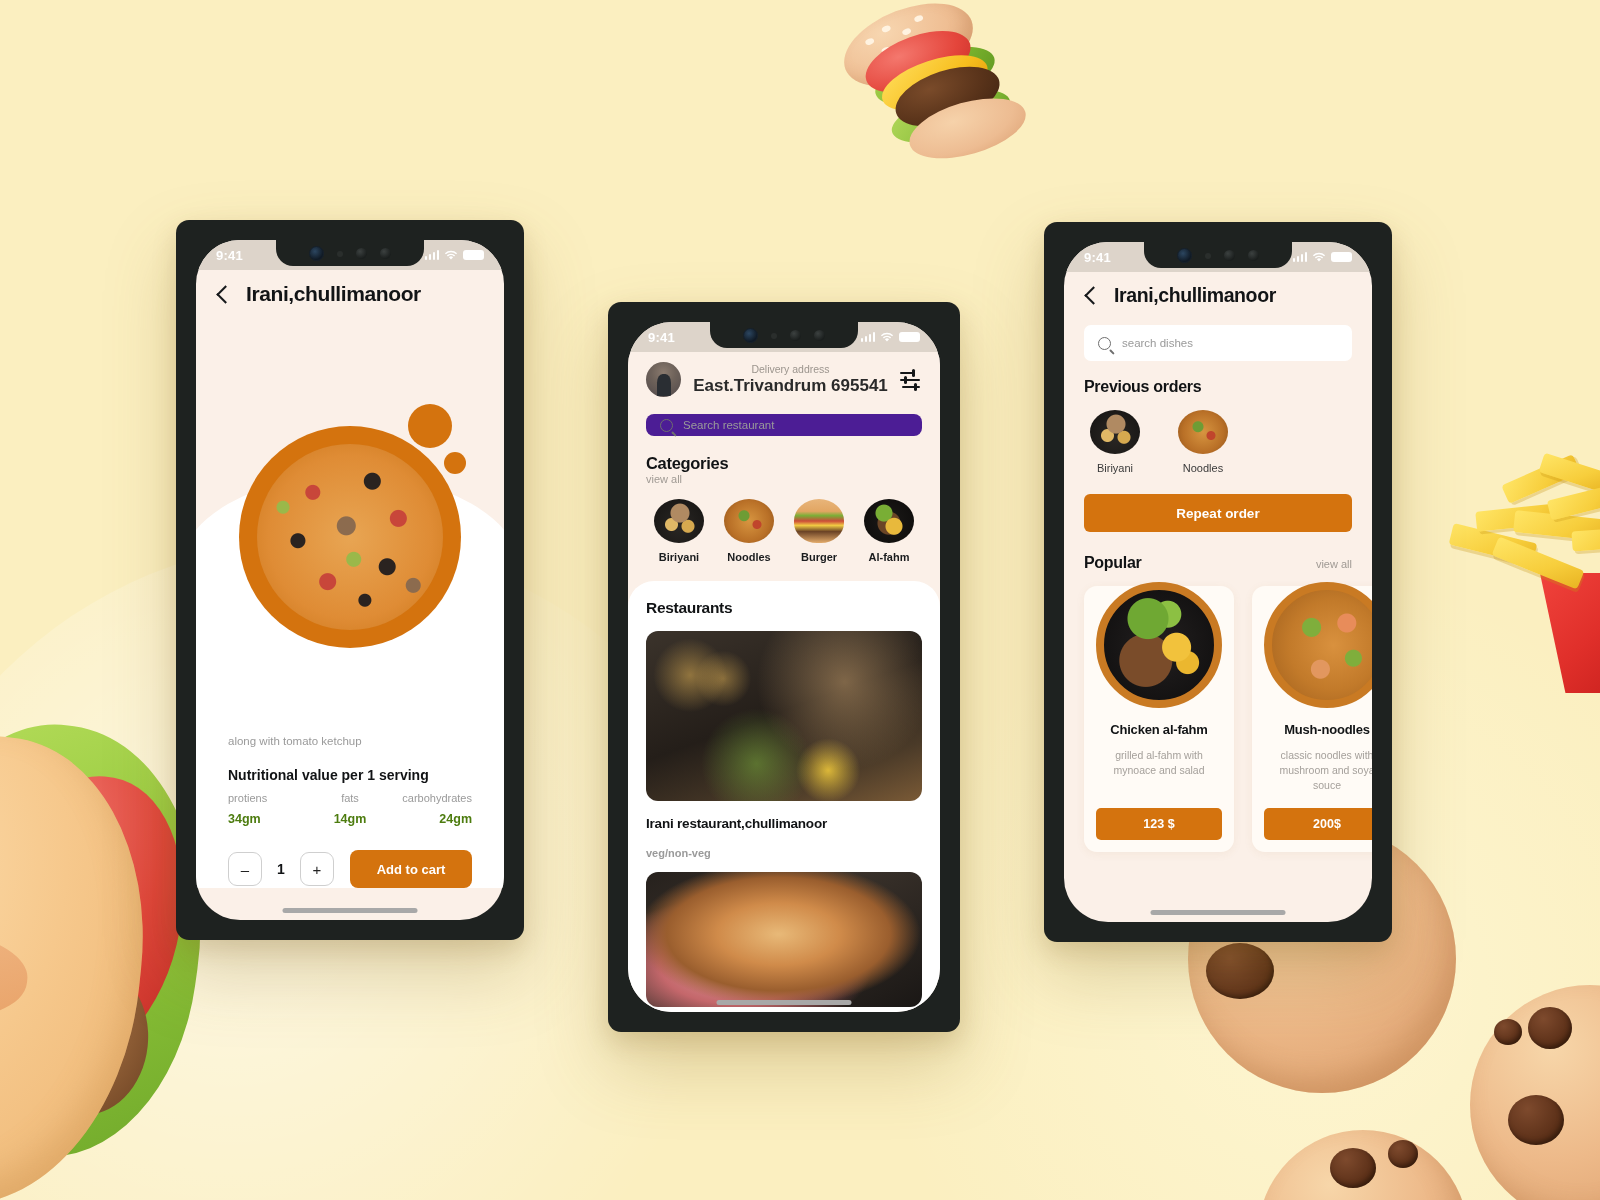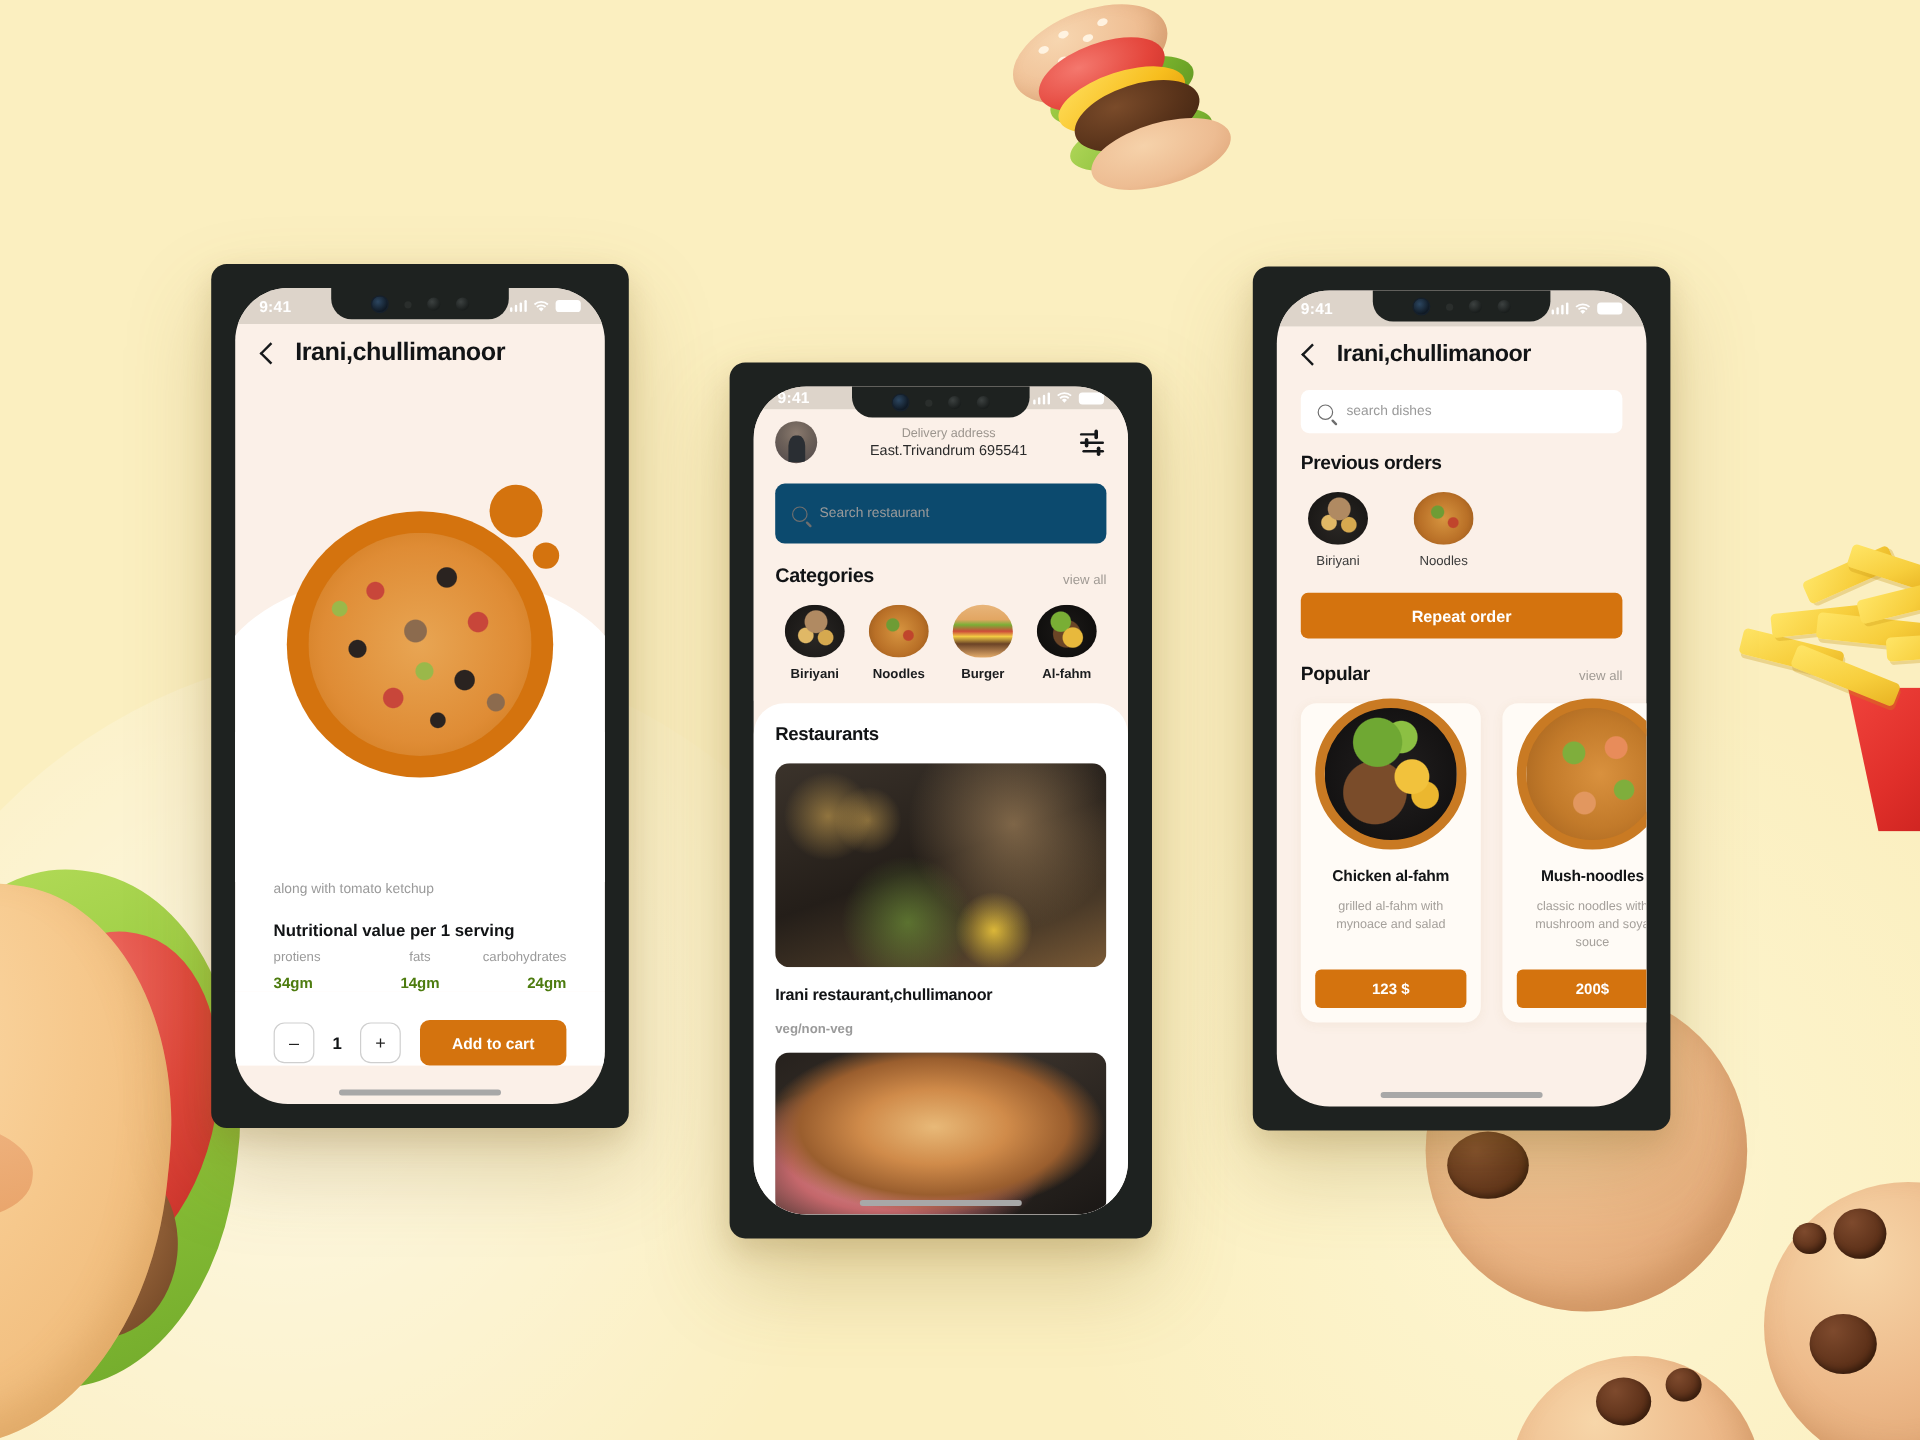--- a/index.html
+++ b/index.html
@@ -250,40 +250,40 @@
   .avatar {
     width: 35px; height: 35px; border-radius: 50%; flex: none;
     background:
       radial-gradient(circle at 50% 30%, #8A7A6E 0%, #6E625A 40%, #50484A 100%);
     position: relative; overflow: hidden;
   }
   .avatar::after{ content:''; position:absolute; left:30%; top:34%; width:40%; height:62%;
     background: #2A2E33; border-radius: 40% 40% 0 0; }
   .c-addr { flex: 1; text-align: center; }
   .c-addr .t1 { font-size: 10.5px; color: #9C958E; }
-  .c-addr .t2 { font-size: 12px; color: #2A2A2A; margin-top: 1px; }
+  .c-addr .t2 { font-size: 17px; color: #2A2A2A; margin-top: 1px; font-weight: bold; }
   .filter-ic { width: 22px; height: 20px; position: relative; flex:none; }
   .filter-ic span { position:absolute; height: 2.4px; background:#151719; border-radius:2px; }
   .filter-ic .r1 { top: 2px; left: 0; width: 14px; }
   .filter-ic .r2 { top: 9px; left: 0; width: 20px; }
   .filter-ic .r3 { top: 16px; left: 2px; width: 18px; }
   .filter-ic .k1 { top: -1px; left: 12px; width: 2.6px; height: 8px; }
   .filter-ic .k2 { top: 6px; left: 4px; width: 2.6px; height: 8px; }
   .filter-ic .k3 { top: 13px; left: 14px; width: 2.6px; height: 8px; }
 
   .c-search {
-    margin: 17px 0 0; height: 50px; background: #0c4a6e; border-radius: 8px;
+    margin: 17px 0 0; height: 22px; background: #4c1d95; border-radius: 8px;
     display: flex; align-items: center; gap: 10px; padding: 0 14px;
   }
   .mag { width: 13px; height: 13px; border: 1.8px solid #6E6E6E; border-radius: 50%; position: relative; flex:none; }
   .mag::after { content:''; position:absolute; right:-5px; bottom:-4px; width: 6px; height: 1.8px;
     background:#6E6E6E; transform: rotate(45deg); border-radius: 2px; }
   .ph { font-size: 11.5px; color: #9A9A9A; }
 
-  .c-cat-head { display:flex; align-items: flex-end; justify-content: space-between; margin: 18px 0 0; }
+  .c-cat-head { display:flex; align-items: flex-start; justify-content: space-between; margin: 18px 0 0; flex-direction: column; }
   .c-cat-title { font-size: 16.5px; font-weight: 700; color: #111315; letter-spacing: -.3px; }
   .view-all { font-size: 11px; color: #A09A94; }
 
   .c-cats { display: flex; justify-content: space-between; margin-top: 14px; padding: 0 4px 16px; }
   .cat { width: 58px; text-align: center; }
   .cat-img { width: 50px; height: 44px; margin: 0 auto; border-radius: 50%; }
   .cat-lbl { font-size: 11px; font-weight: 700; color: #1A1C1E; margin-top: 8px; }
   .img-biriyani { background:
       radial-gradient(circle at 52% 32%, #B08A62 9px, transparent 10px),
       radial-gradient(circle at 35% 58%, #E0B866 6px, transparent 7px),

